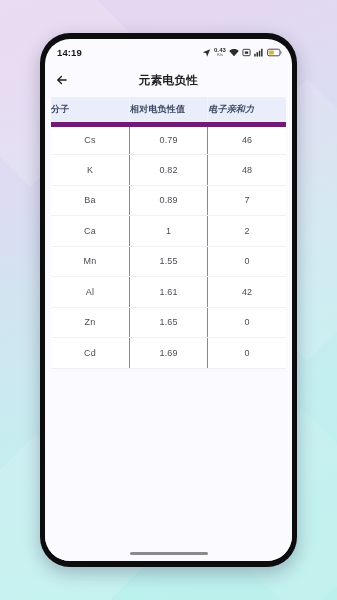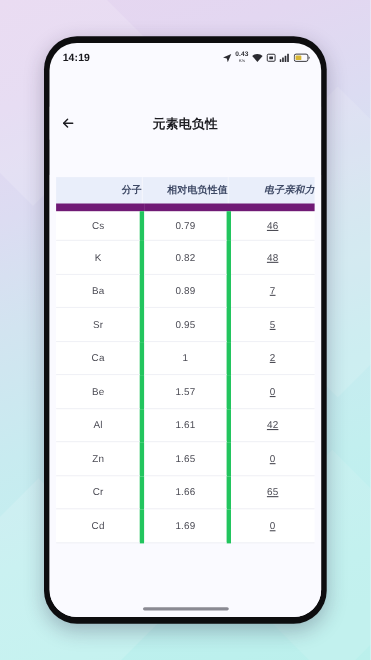--- a/index.html
+++ b/index.html
@@ -70,21 +70,20 @@
 
   .phone-screen {
     width: 100%;
     height: 100%;
     background: #fafaff;
     border-radius: 25px;
     overflow: hidden;
     position: relative;
     display: flex;
     flex-direction: column;
-    gap: 32px;
   }
 
   
   .status-bar {
     height: 26px;
     flex: 0 0 26px;
     display: flex;
     align-items: center;
     padding: 0 10px 0 12px;
     font-size: 9.5px;
@@ -157,38 +156,38 @@
     border-collapse: collapse;
     table-layout: fixed;
   }
 
   table.data-table thead th {
     background: #e9eefa;
     font-size: 9px;
     font-weight: 600;
     color: #3f4a66;
     height: 27px;
-    text-align: right;
+    text-align: left;
     letter-spacing: 0.2px;
     border-right: 1px solid #f3f5fc;
-    border-bottom: 7px solid #701a75;
+    border-bottom: 5px solid #701a75;
   }
   table.data-table thead th:last-child { border-right: none; font-style: italic; }
 
   table.data-table tbody td {
     height: 30.5px;
     font-size: 9px;
     color: #4c4c55;
     text-align: center;
     background: #ffffff;
     border-bottom: 1px solid #f0f1f6;
-    border-right: 4px solid #22c55e;
+    border-right: 1px solid #22c55e;
     letter-spacing: 0.2px;
   }
-  table.data-table tbody td:last-child { border-right: none; text-decoration: underline; }
+  table.data-table tbody td:last-child { border-right: none; }
 
   table.data-table col.c1 { width: 33.4%; }
   table.data-table col.c2 { width: 33.3%; }
   table.data-table col.c3 { width: 33.3%; }
 
   
   .home-indicator {
     position: absolute;
     bottom: 6px;
     left: 50%;
@@ -295,50 +294,40 @@
               <td>K</td>
               <td>0.82</td>
               <td>48</td>
             </tr>
             <tr>
               <td>Ba</td>
               <td>0.89</td>
               <td>7</td>
             </tr>
             <tr>
-              <td>Sr</td>
-              <td>0.95</td>
-              <td>5</td>
-            </tr>
-            <tr>
               <td>Ca</td>
               <td>1</td>
               <td>2</td>
             </tr>
             <tr>
-              <td>Be</td>
-              <td>1.57</td>
+              <td>Mn</td>
+              <td>1.55</td>
               <td>0</td>
             </tr>
             <tr>
               <td>Al</td>
               <td>1.61</td>
               <td>42</td>
             </tr>
             <tr>
               <td>Zn</td>
               <td>1.65</td>
               <td>0</td>
             </tr>
             <tr>
-              <td>Cr</td>
-              <td>1.66</td>
-              <td>65</td>
-            </tr>
-            <tr>
               <td>Cd</td>
               <td>1.69</td>
               <td>0</td>
             </tr>
           </tbody>
       </table>
     </div>
 
     <div class="home-indicator"></div>
 

